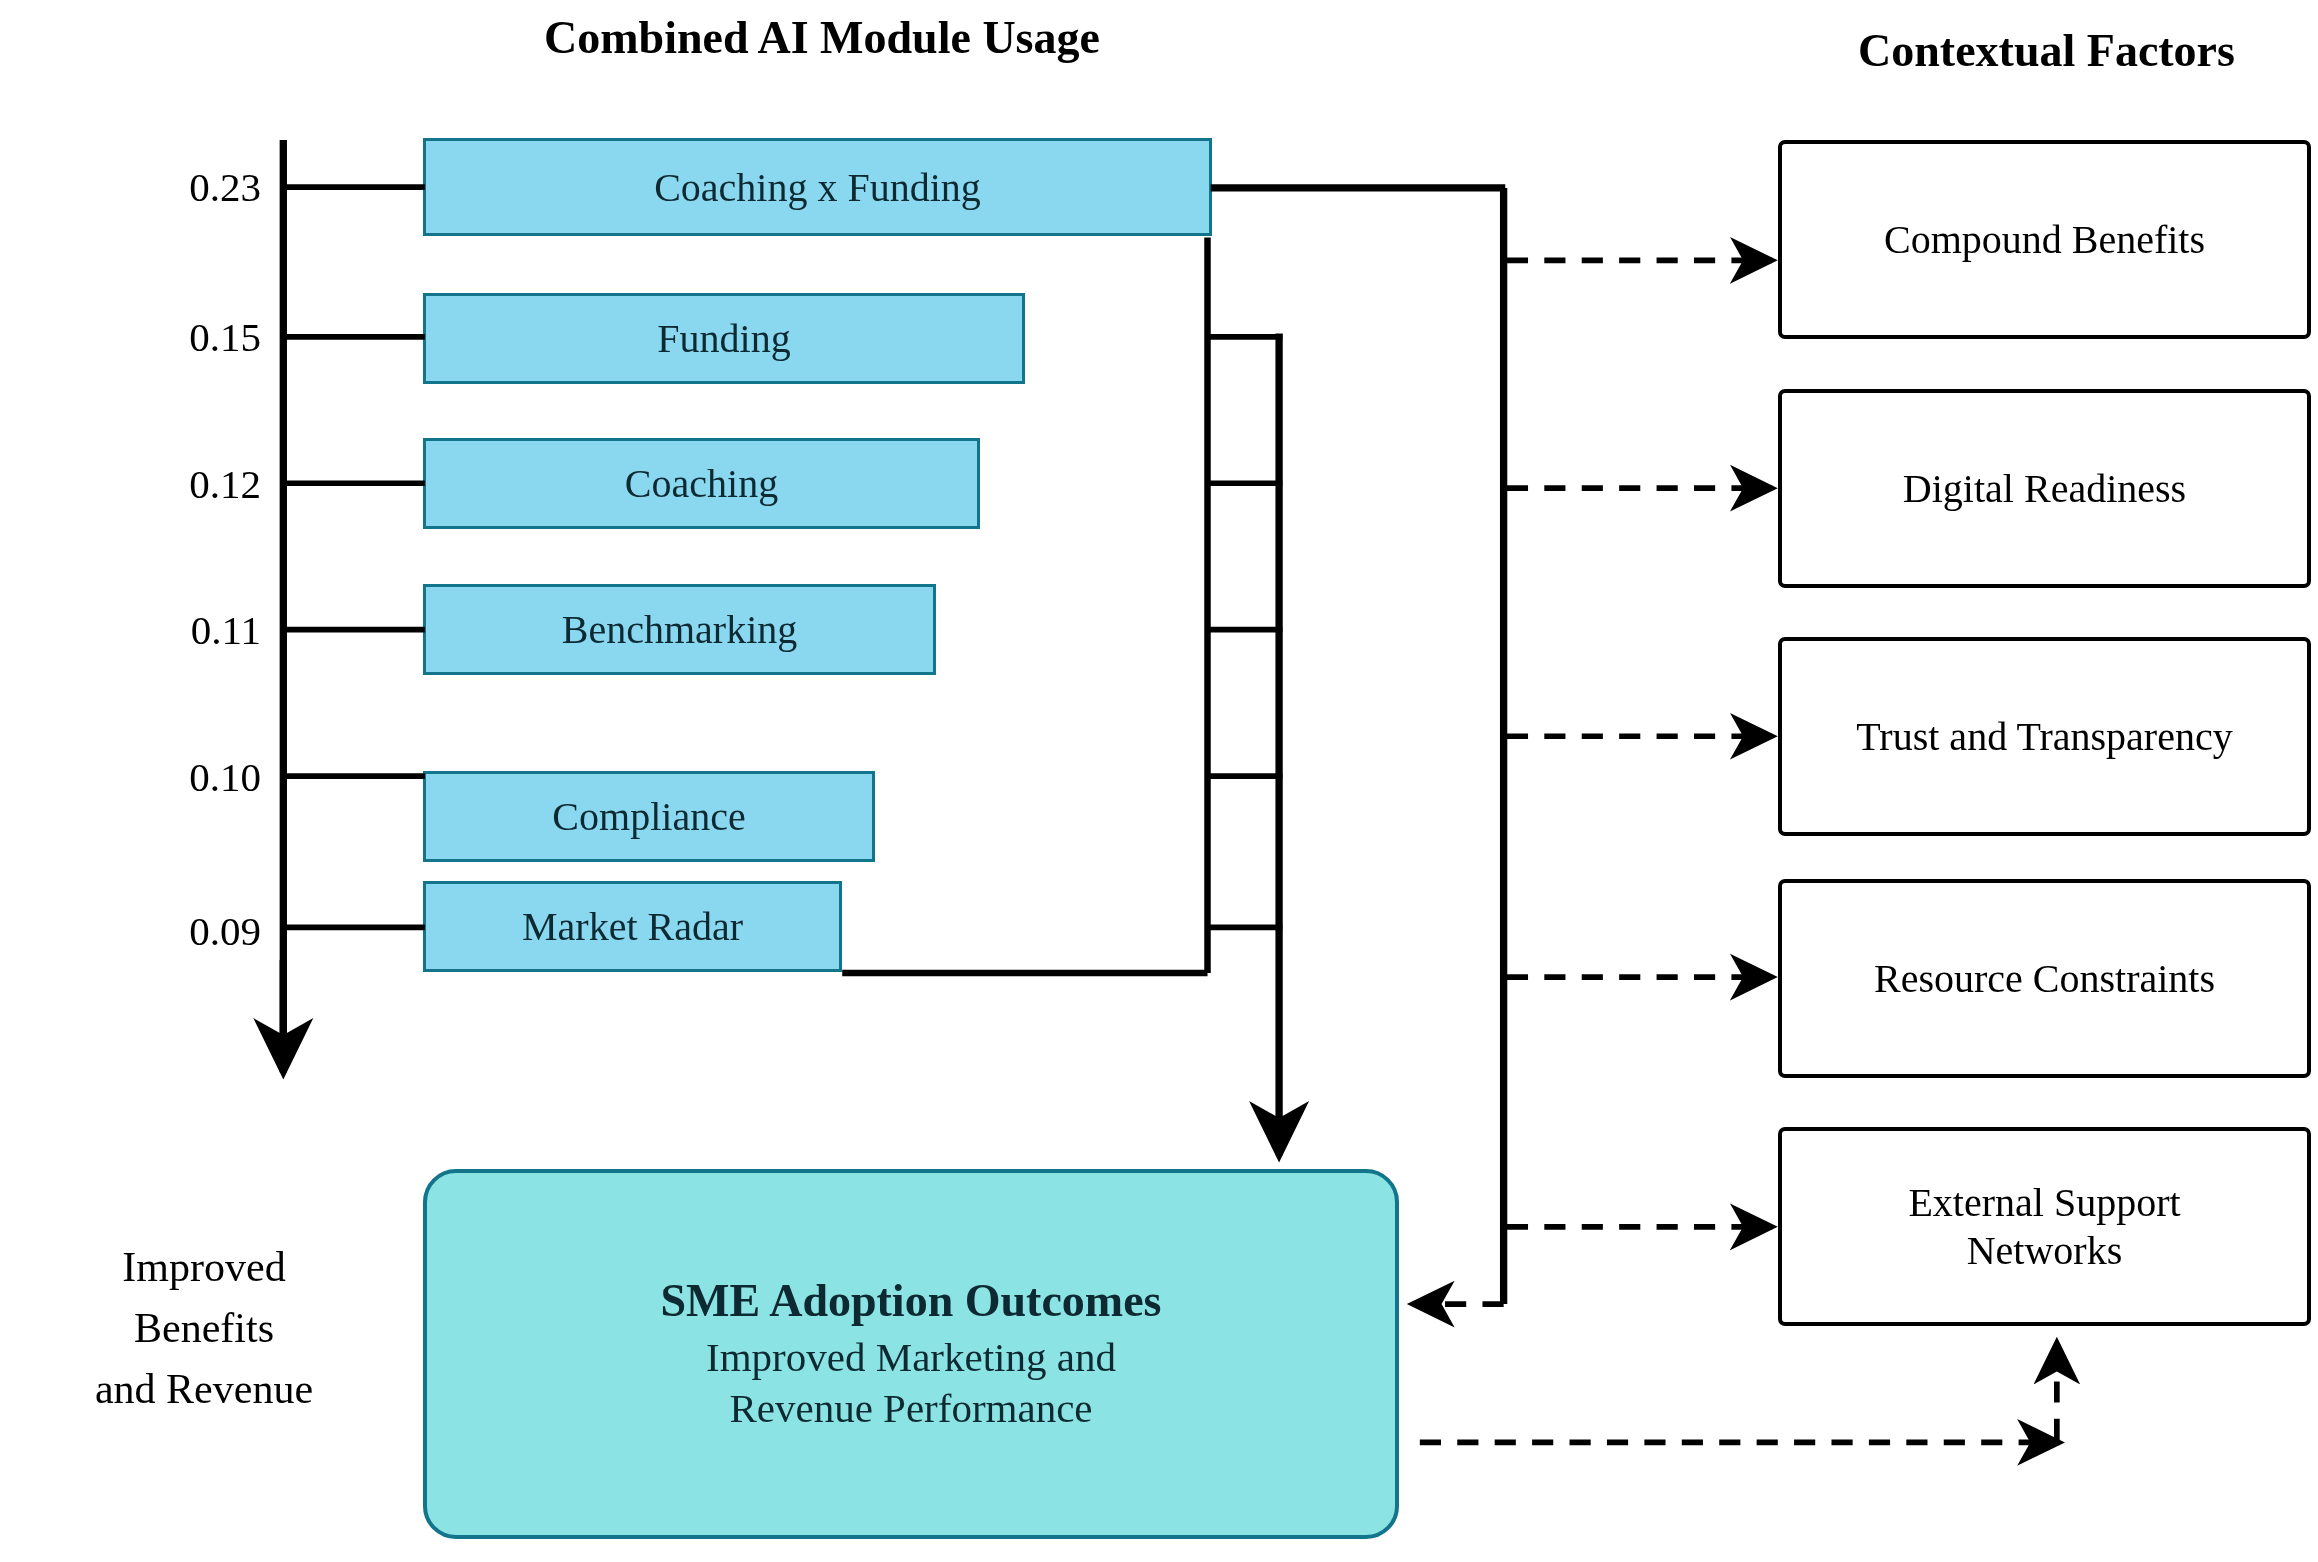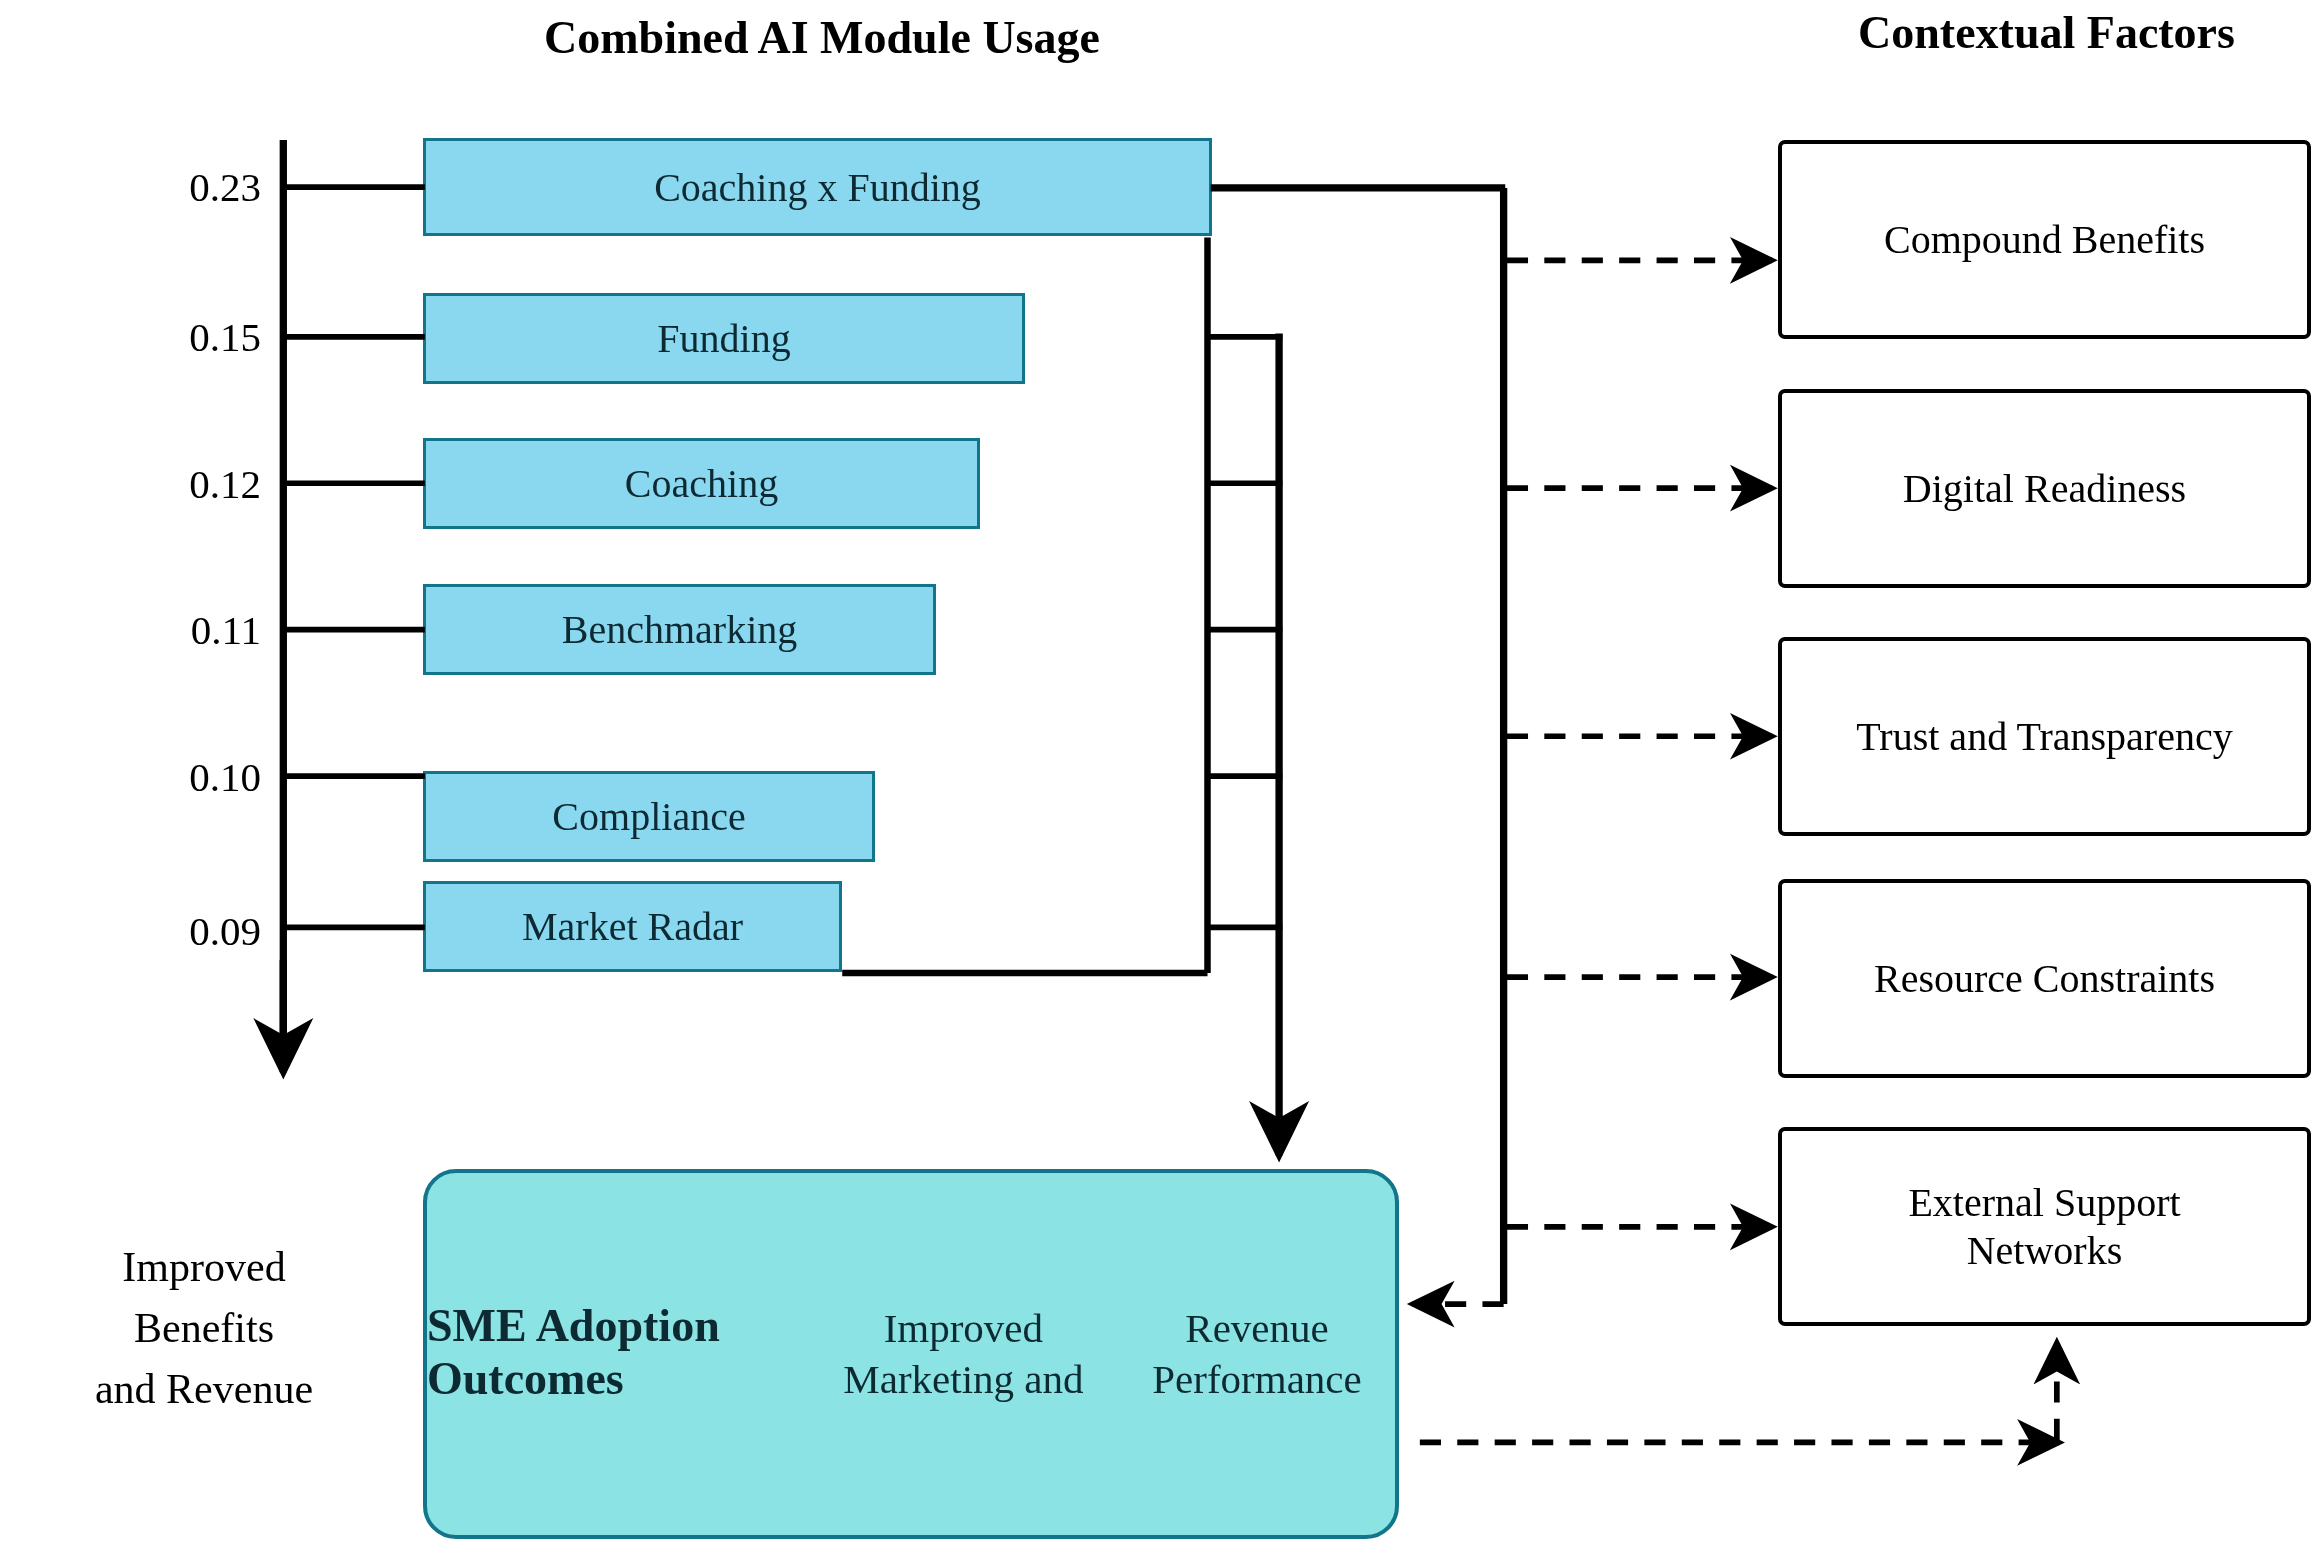--- a/index.html
+++ b/index.html
@@ -11,21 +11,21 @@
     overflow:hidden;
   }
   .hdr{
     position:absolute;
     font-weight:bold;
     color:#000000;
     white-space:nowrap;
     text-align:center;
   }
   #hdr-left{left:456px;top:11.4px;width:732px;font-size:46px;}
-  #hdr-right{left:1782px;top:6px;width:529px;font-size:46px;}
+  #hdr-right{left:1782px;top:24px;width:529px;font-size:46px;}
   .tick-label{
     position:absolute;color:#000;font-size:41px;
     text-align:right;white-space:nowrap;
   }
 
   
   .bar{
     position:absolute;
     background:#8ad8f0;
     border:3.3px solid #12758c;
@@ -50,21 +50,21 @@
   }
 
   
   #outcome{
     position:absolute;
     left:423px;top:1169px;width:976px;height:370px;
     background:#8be3e3;
     border:4.9px solid #12758c;
     border-radius:33px;
     box-sizing:border-box;
-    display:flex;flex-direction:row;
+    display:flex;flex-direction:column;
     align-items:center;justify-content:center;
     color:#0d2a33;
   }
   #outcome .t1{font-size:46px;font-weight:bold;margin-bottom:4.9px;}
   #outcome .t2{font-size:41px;line-height:1.25;text-align:center;}
 
   
   #left-caption{
     position:absolute;left:33px;top:1237px;width:342px;
     font-size:42px;color:#000;line-height:1.45;text-align:center;

